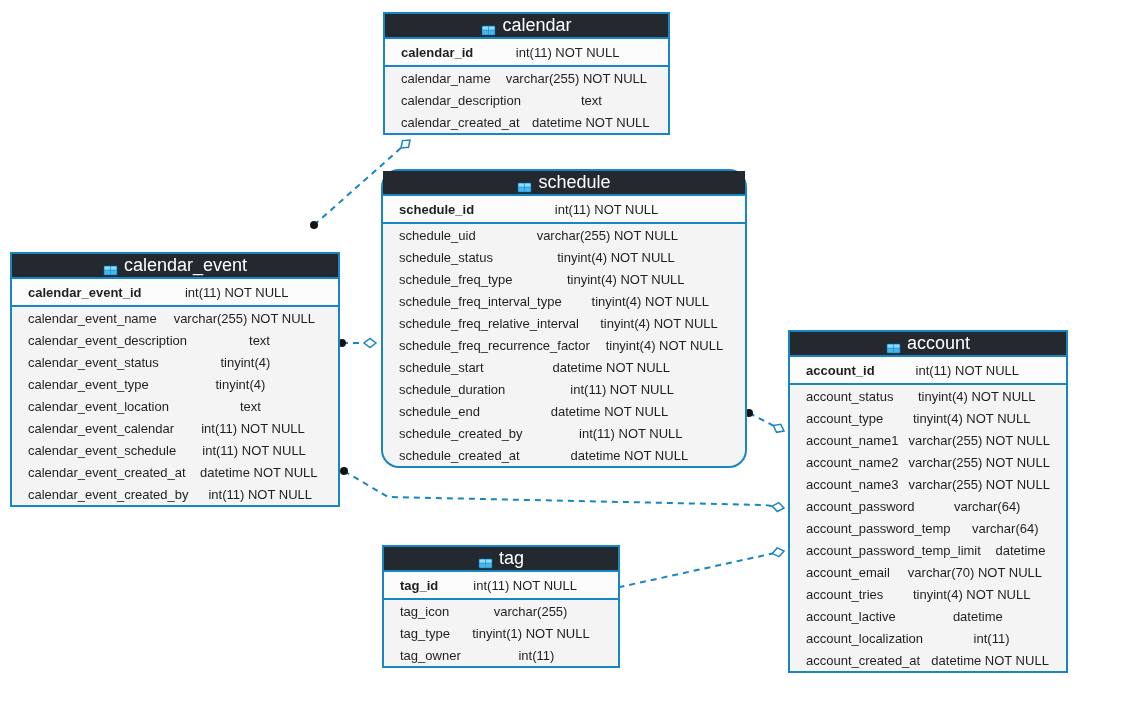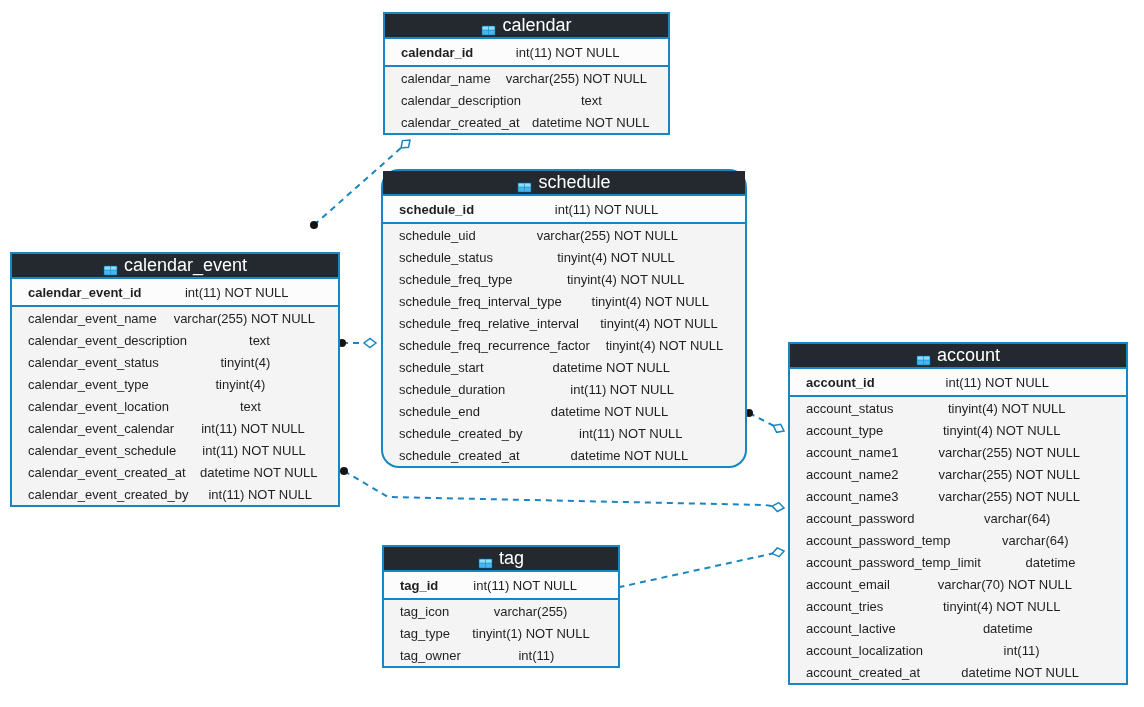--- a/index.html
+++ b/index.html
@@ -206,21 +206,21 @@
         <div class="row">
           <span class="col-name">calendar_event_created_at</span>
           <span class="col-type">datetime NOT NULL</span>
         </div>
         <div class="row">
           <span class="col-name">calendar_event_created_by</span>
           <span class="col-type">int(11) NOT NULL</span>
         </div>
       </div>
   </div>
-    <div class="er-table" style="left: 788px; top: 342px; width: 340px;">
+    <div class="er-table" style="left: 788px; top: 330px; width: 280px;">
     <div class="er-header">
       <span class="tbl-icon">
         <svg width="15" height="11" viewBox="0 0 15 11">
           <rect x="0.5" y="0.5" width="14" height="10" rx="1.5" fill="#2196d3" stroke="#0d3d58"></rect>
           <rect x="1.5" y="1.5" width="5.6" height="3.2" fill="#8edcf8"></rect>
           <rect x="7.9" y="1.5" width="5.6" height="3.2" fill="#8edcf8"></rect>
           <rect x="1.5" y="5.5" width="5.6" height="4" fill="#4cb4e8"></rect>
           <rect x="7.9" y="5.5" width="5.6" height="4" fill="#4cb4e8"></rect>
         </svg>
       </span>

